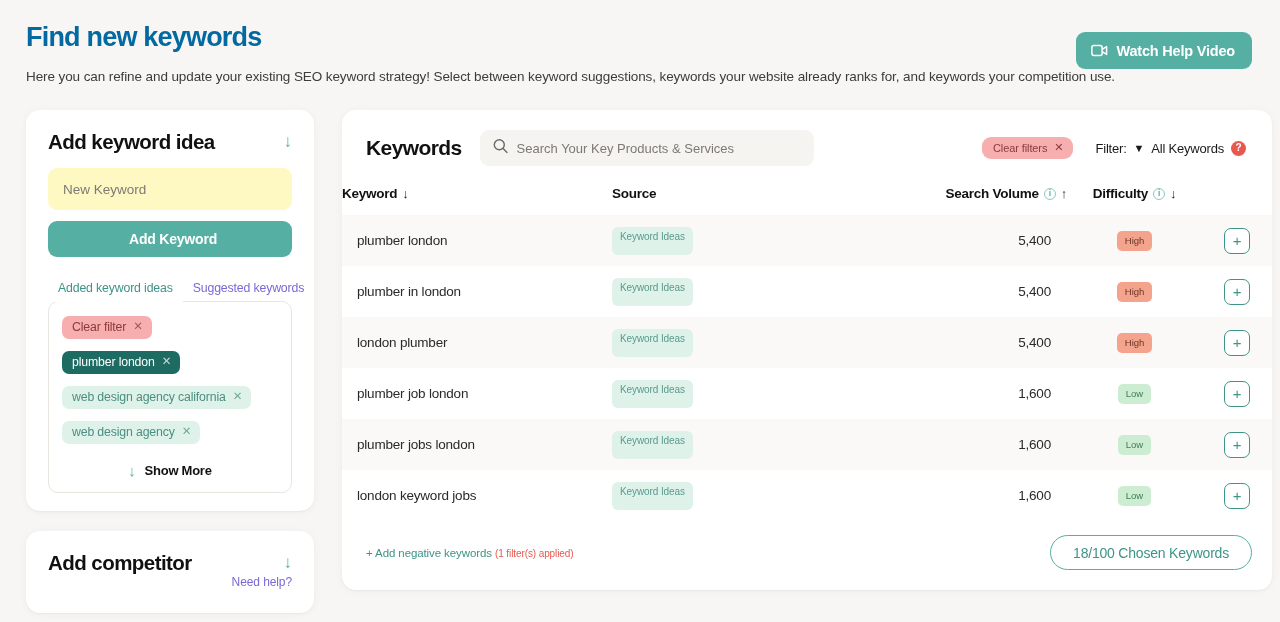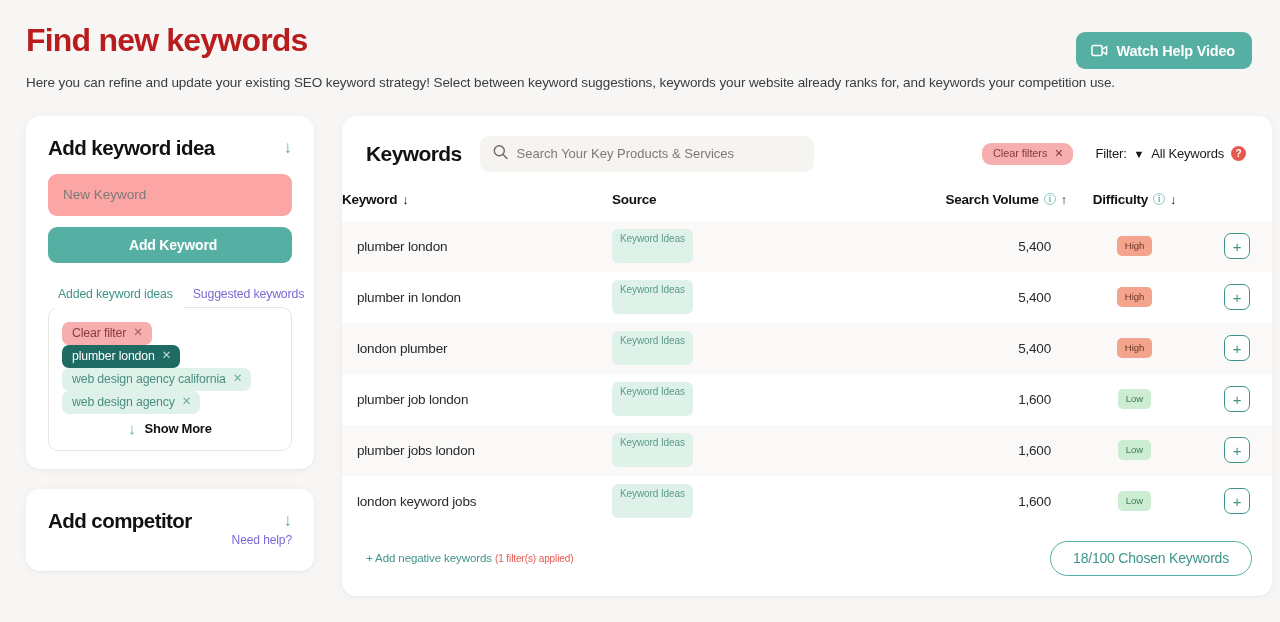--- a/index.html
+++ b/index.html
@@ -17,24 +17,24 @@
     color: #1A1A1A;
     -webkit-font-smoothing: antialiased;
   }
 
   
   .page-header {
     position: relative;
     padding: 22px 28px 0 26px;
   }
   .page-title {
-    font-size: 32px;
+    font-size: 27px;
     font-weight: 700;
     letter-spacing: -0.8px;
-    color: #b91c1c;
+    color: #0369a1;
     line-height: 1.15;
   }
   .page-subtitle {
     margin-top: 16px;
     font-size: 13.5px;
     color: #3C3C3C;
     letter-spacing: -0.1px;
   }
   .help-video-btn {
     position: absolute;
@@ -104,21 +104,21 @@
     font-size: 12px;
     letter-spacing: -0.1px;
     cursor: pointer;
   }
 
   .kw-body { padding: 14px 22px 18px 22px; }
 
   .text-input {
     width: 100%;
     height: 42px;
-    background: #fca5a5;
+    background: #fef9c3;
     border: none;
     border-radius: 9px;
     padding: 0 15px;
     font-family: "Liberation Sans", sans-serif;
     font-size: 13.5px;
     color: #1A1A1A;
   }
   .text-input::placeholder { color: #7D7A75; }
 
   .primary-btn {
@@ -169,21 +169,21 @@
   }
 
   .chip {
     display: inline-flex;
     align-items: center;
     gap: 7px;
     border-radius: 7px;
     padding: 4px 9px 5px 10px;
     font-size: 12.3px;
     letter-spacing: -0.15px;
-    margin-bottom: 0;
+    margin-bottom: 12px;
     cursor: pointer;
     max-width: 100%;
   }
   .chip-x { font-size: 11.5px; opacity: 0.75; line-height: 1; }
   .chip-row { display: block; }
   .chip.pink   { background: #F6AEAE; color: #8C3A3A; }
   .chip.dark   { background: #1D6B63; color: #FFFFFF; }
   .chip.mint   { background: #DFF2EA; color: #4B8F82; }
 
   .show-more {
@@ -337,21 +337,21 @@
   td.col-diff { text-align: center; }
   td.col-act { text-align: center; }
 
   .src-badge {
     display: inline-block;
     background: #DFF2EA;
     color: #5A9A8D;
     font-size: 10px;
     letter-spacing: -0.1px;
     border-radius: 6px;
-    padding: 4px 8px 19px 8px;
+    padding: 4px 8px 13px 8px;
     cursor: pointer;
   }
   .diff-badge {
     display: inline-block;
     font-size: 9.5px;
     border-radius: 5px;
     padding: 4px 8px 5px 8px;
     letter-spacing: -0.05px;
   }
   .diff-badge.high { background: #F4A48C; color: #6B3425; }

